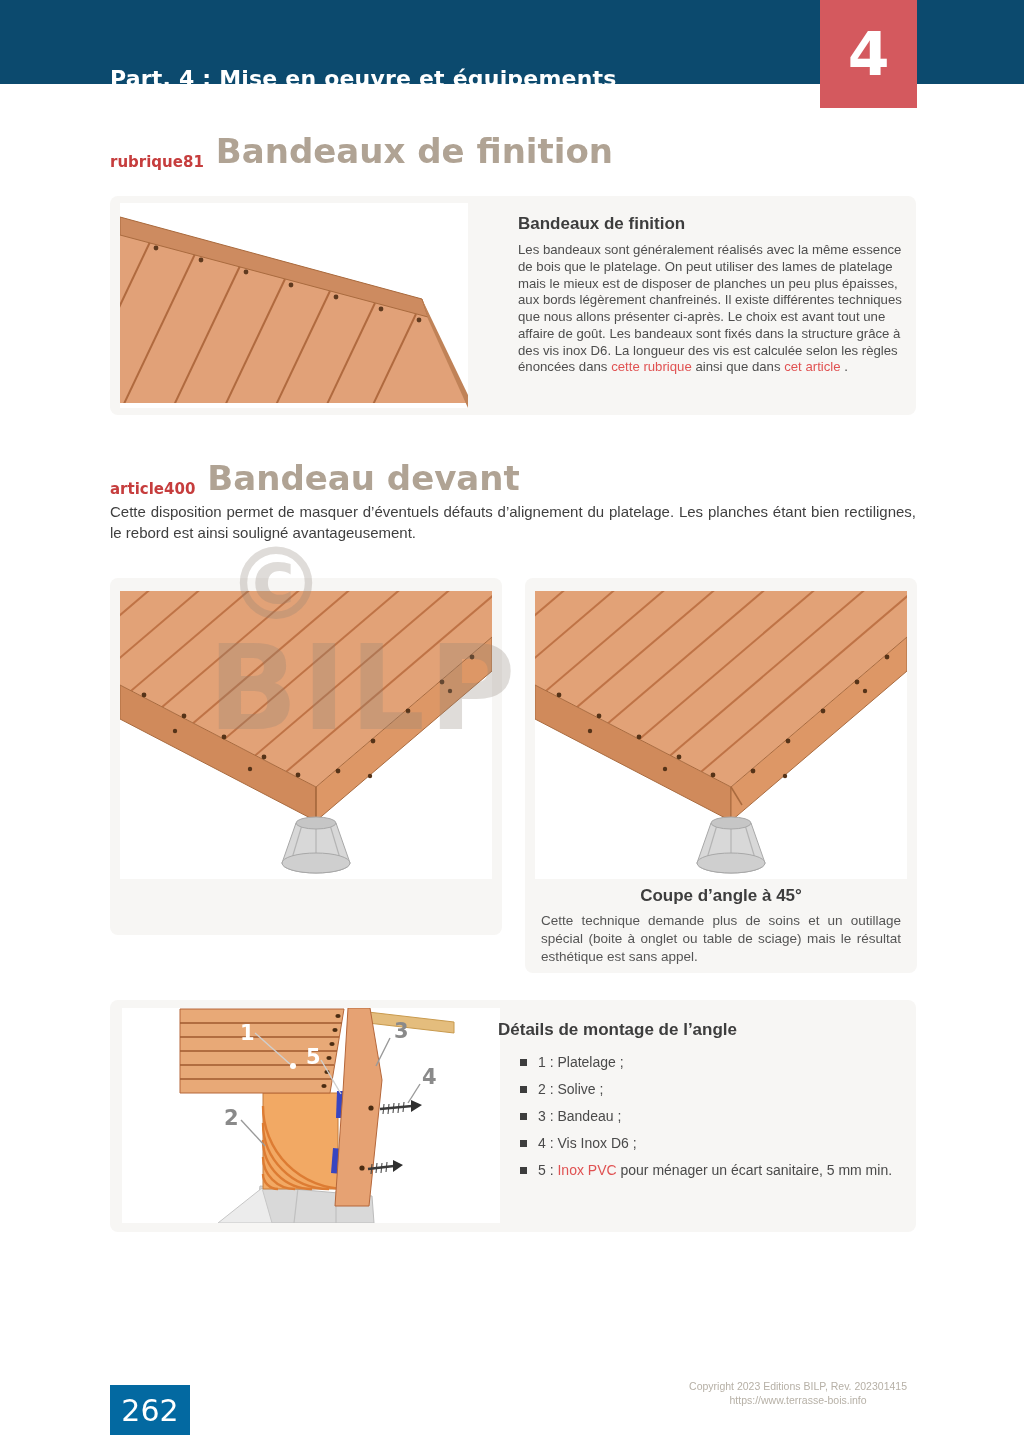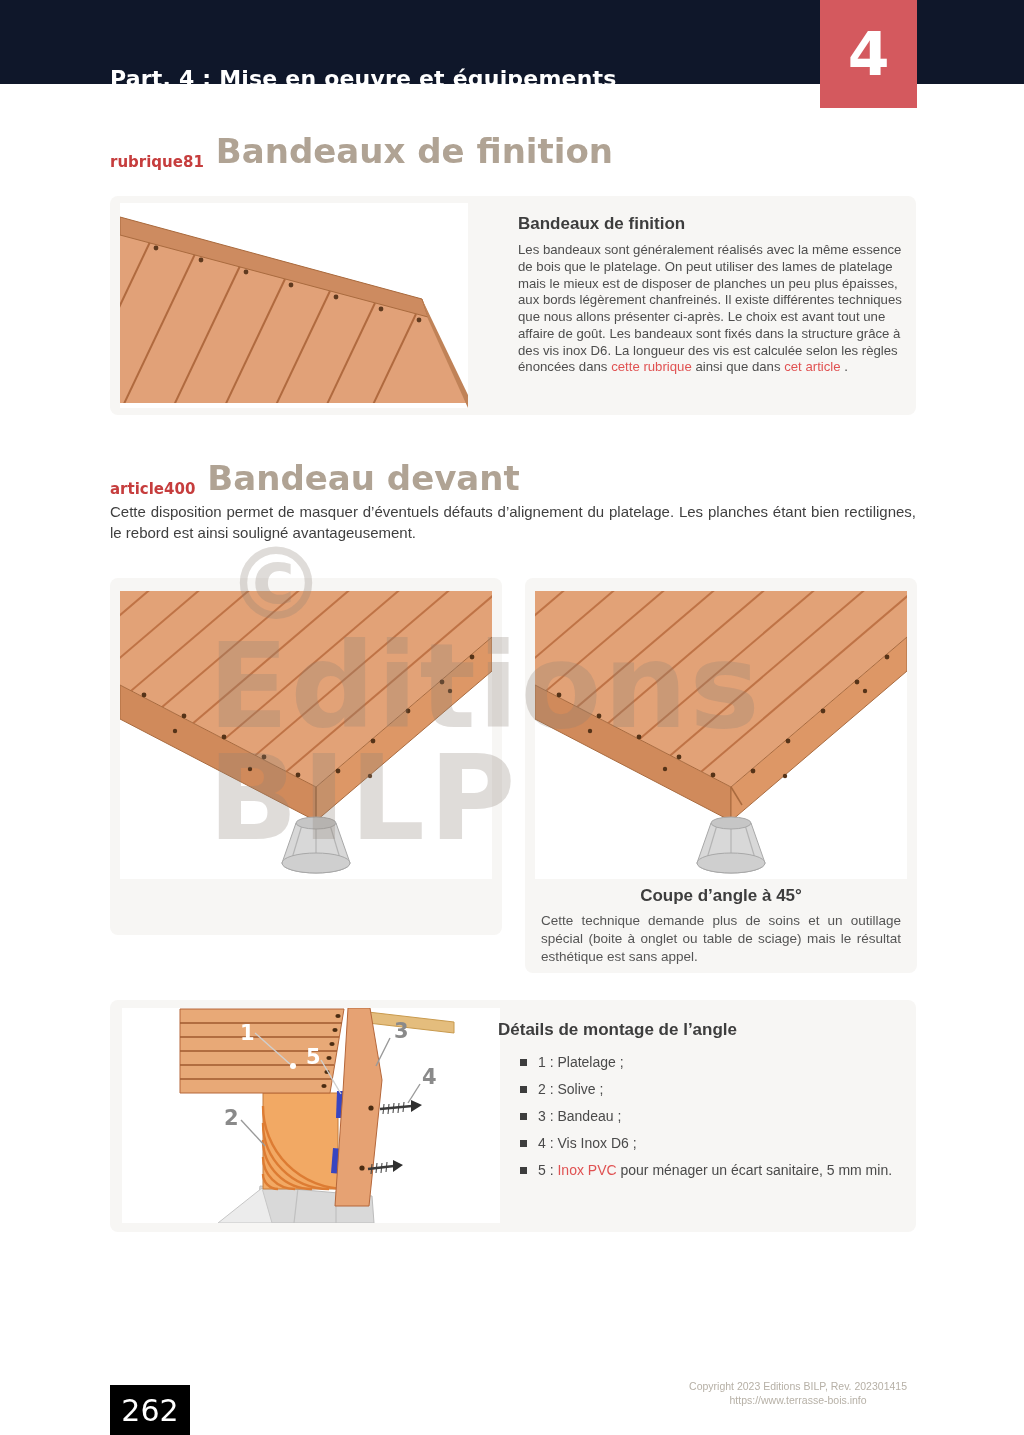--- a/index.html
+++ b/index.html
@@ -1,21 +1,21 @@
 <!DOCTYPE html>
 <html><head>
 <meta charset="utf-8">
 <style>
   html,body{margin:0;padding:0;}
   body{width:1024px;height:1435px;position:relative;background:#ffffff;
        font-family:"Liberation Sans","DejaVu Sans",sans-serif;overflow:hidden;}
   .page{position:absolute;inset:0;}
 
   
-  .header-band{position:absolute;left:0;top:0;width:1024px;height:84px;background:#0f172a;}
+  .header-band{position:absolute;left:0;top:0;width:1024px;height:84px;background:#0c4a6e;}
   .header-title{position:absolute;left:110px;top:66px;color:#ffffff;font-size:22px;font-weight:bold;
                 font-family:"DejaVu Sans",sans-serif;letter-spacing:0.2px;}
   .chapter-badge{position:absolute;left:820px;top:0;width:97px;height:108px;background:#d4595e;
                  display:flex;align-items:center;justify-content:center;}
   .chapter-badge span{color:#fff;font-size:60px;font-weight:bold;font-family:"DejaVu Sans",sans-serif;}
 
   
   .section-heading{position:absolute;display:flex;align-items:flex-end;gap:12px;white-space:nowrap;}
   .section-label{color:#c63d3d;font-size:15px;font-weight:bold;font-family:"DejaVu Sans",sans-serif;}
   .section-title{color:#b0a394;font-size:34px;font-weight:bold;font-family:"DejaVu Sans",sans-serif;}
@@ -53,21 +53,21 @@
   #details-card .imgbox{position:absolute;left:12px;top:8px;width:378px;height:215px;background:#fff;}
   #details-card .card-title{left:388px;top:20px;}
   .details-list{position:absolute;left:410px;top:54px;margin:0;padding:0;list-style:none;}
   .details-list li{font-size:14px;color:#4a4a4a;margin-bottom:11px;display:flex;align-items:baseline;}
   .bullet{width:7px;height:7px;background:#3d3d3d;display:inline-block;margin-right:11px;
           flex:0 0 auto;transform:translateY(-1px);}
 
   .red-link{color:#e05252;}
 
   
-  .page-number-box{position:absolute;left:110px;top:1385px;width:80px;height:50px;background:#000000;
+  .page-number-box{position:absolute;left:110px;top:1385px;width:80px;height:50px;background:#0369a1;
                    display:flex;align-items:center;justify-content:center;}
   .page-number-box span{color:#fff;font-size:30px;font-family:"DejaVu Sans",sans-serif;}
   .copyright{position:absolute;right:117px;top:1380px;text-align:center;font-size:10.5px;
              line-height:1.32;color:#b6b0a6;}
   svg{display:block;}
 </style>
 </head>
 <body>
 
 <div class="page">
@@ -121,21 +121,20 @@
   </div>
 
   <div class="section-heading" id="section2">
     <span class="section-label">article400</span>
     <span class="section-title">Bandeau devant</span>
   </div>
   <div class="intro">Cette disposition permet de masquer d’éventuels défauts d’alignement du platelage. Les planches étant bien rectilignes, le rebord est ainsi souligné avantageusement.</div>
 
   <div class="watermark">
     <div class="wm1">©</div>
-    <div class="wm2">Editions</div>
     <div class="wm3">BILP</div>
   </div>
 
   <div class="card" id="method-card">
     <div class="deck-imgbox">
       <svg width="372" height="288" viewBox="0 0 372 288">
         <defs>
             <clipPath id="deckclip2">
               <polygon points="0,0 372,0 372,46 196,196 0,94"></polygon>
             </clipPath>

